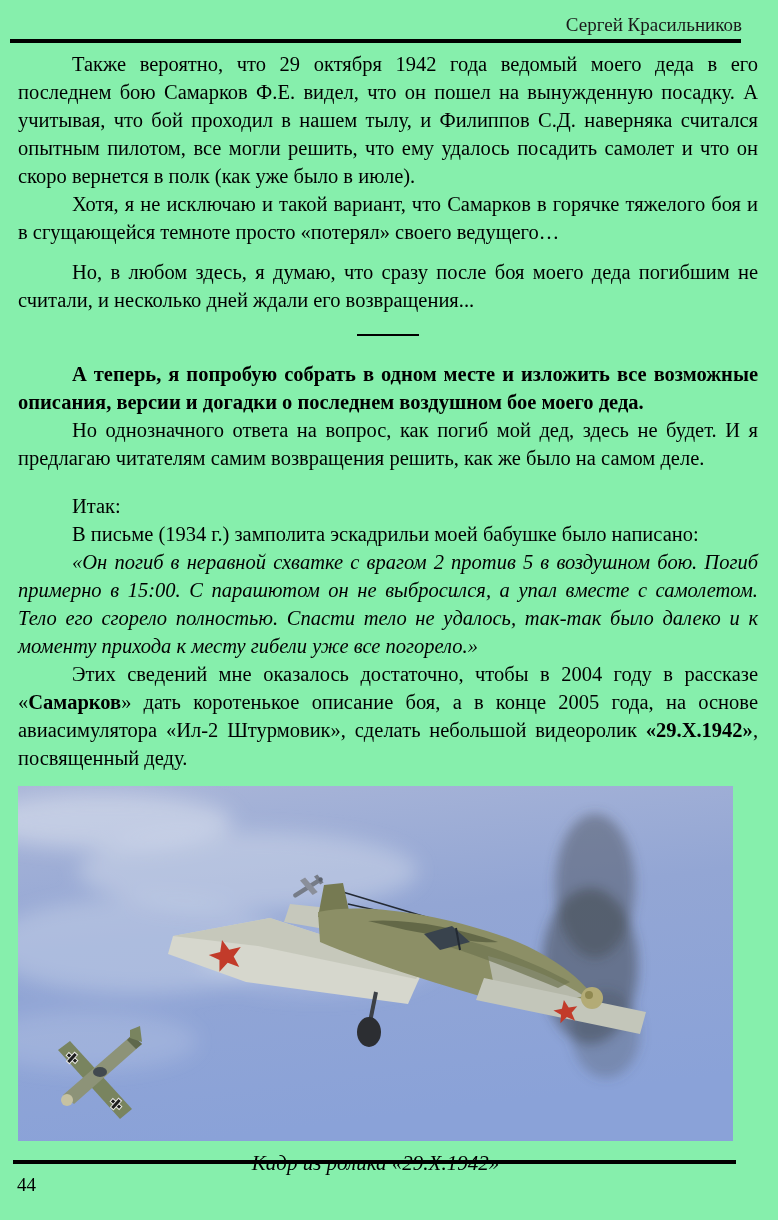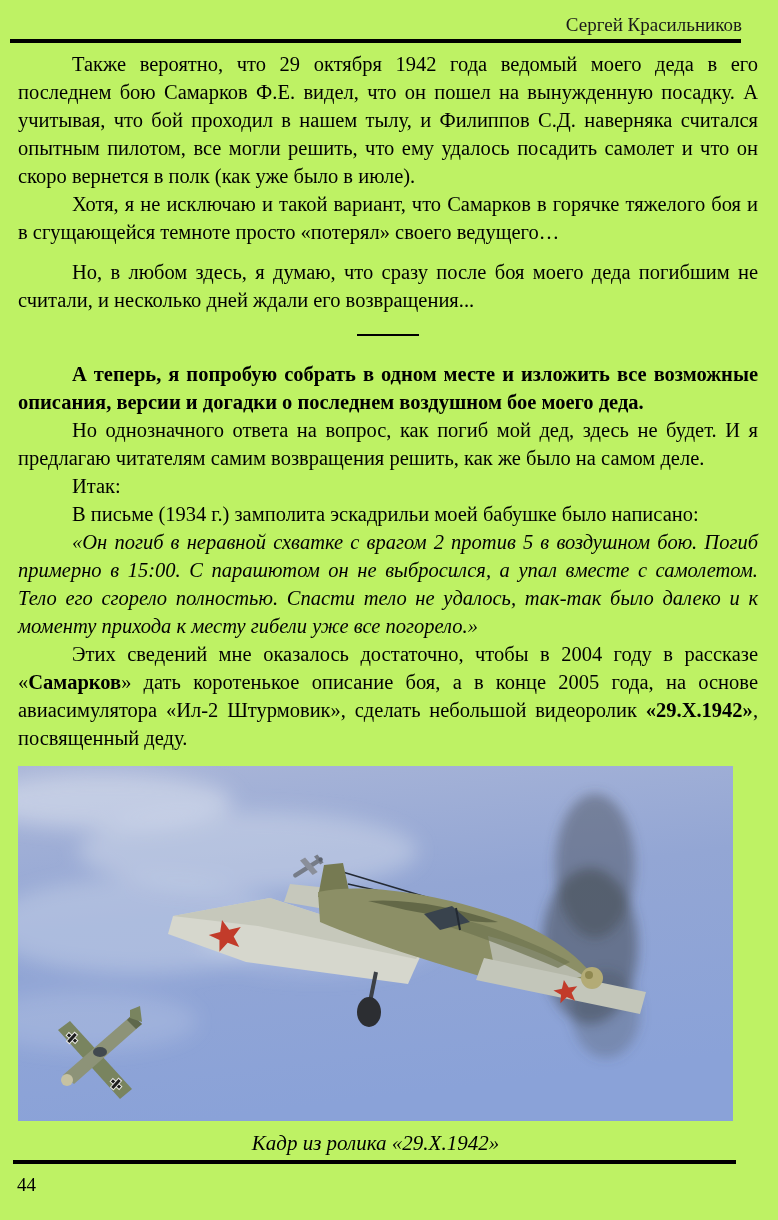--- a/index.html
+++ b/index.html
@@ -1,20 +1,20 @@
 <!DOCTYPE html>
 <html><head>
 <meta charset="utf-8">
 <style>
   html, body { margin: 0; padding: 0; background: #ffffff; }
   .page {
     position: relative;
     width: 778px;
     height: 1220px;
-    background: #bef264;
+    background: #86efac;
     font-family: "Liberation Serif", serif;
     color: #000000;
     overflow: hidden;
   }
   .running-head {
     position: absolute;
     top: 14px;
     right: 36px;
     font-size: 19px;
     line-height: 22px;
@@ -32,21 +32,21 @@
     position: absolute;
     top: 50px;
     left: 18px;
     width: 740px;
     font-size: 20.5px;
     line-height: 28px;
     text-align: justify;
   }
   .body-text p { margin: 0; text-indent: 54px; }
   p.sp-top-sm   { margin-top: 12px; }
-  p.sp-top-xs   { margin-top: 0; }
+  p.sp-top-xs   { margin-top: 20px; }
   .bold-par     { font-weight: bold; }
   .quote-par    { font-style: italic; }
   .divider {
     width: 62px;
     height: 0;
     border-top: 2px solid #000000;
     margin: 20px auto 24px auto;
   }
   .figure-block { margin-top: 14px; }
   .sim-frame {

